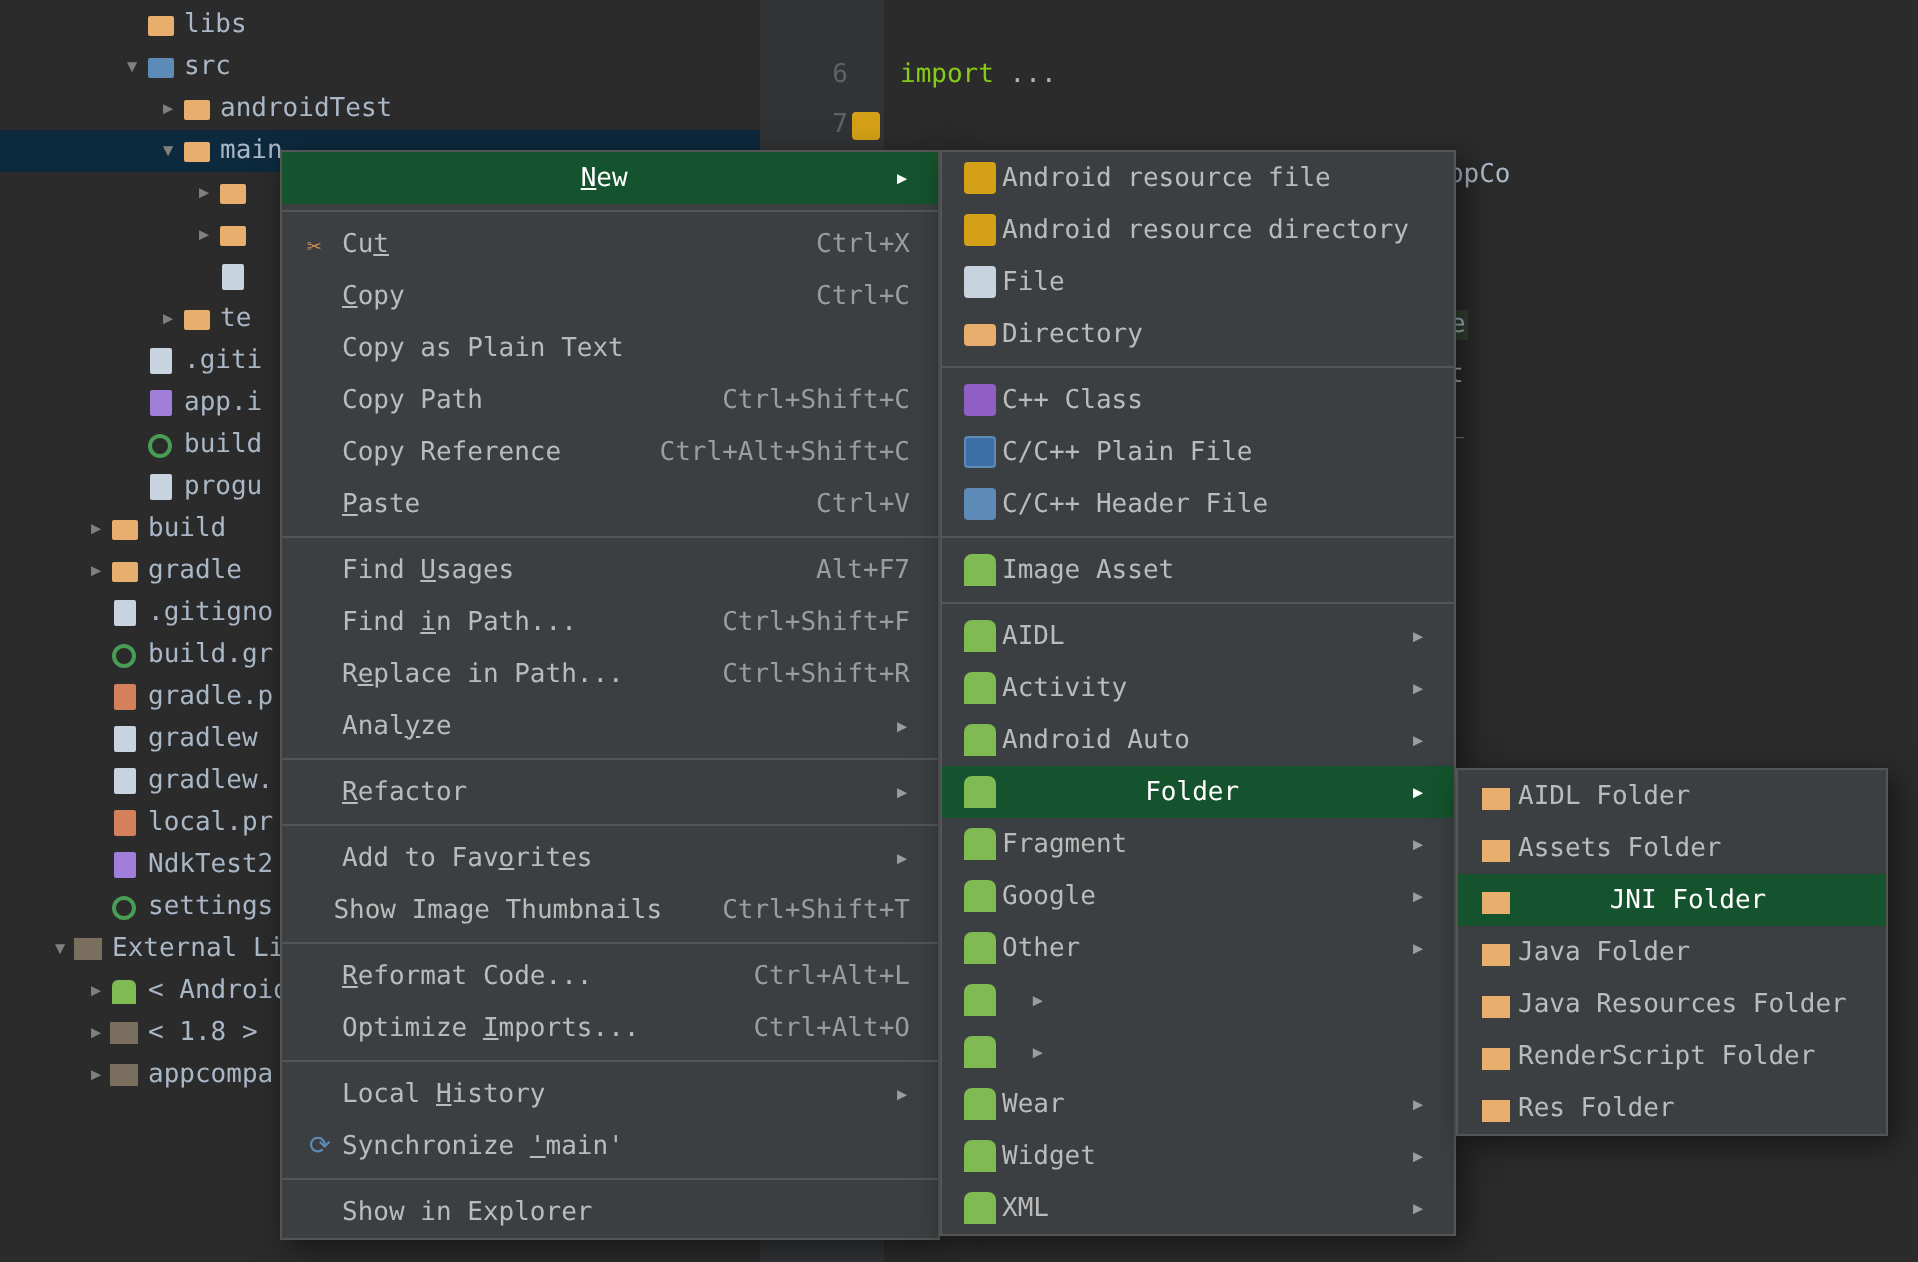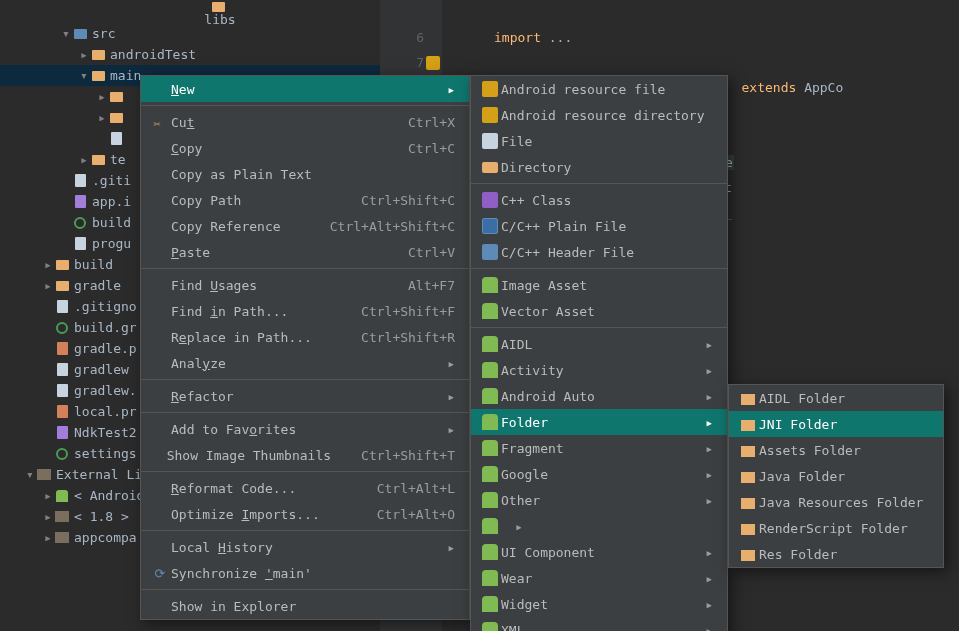--- a/index.html
+++ b/index.html
@@ -19,33 +19,33 @@
 .i-prop { width:11px; height:13px; background:#d4805a; border-radius:1px; }
 .i-libs { width:14px; height:11px; background:#7a6e5e; }
 .i-and { width:12px; height:12px; background:#7fbb52; border-radius:3px 3px 0 0; }
 
 
 .editor { position:absolute; left:380px; top:0; right:0; bottom:0; background:#2b2b2b; }
 .gutter { position:absolute; left:0; top:0; width:62px; background:#313335; height:100%; text-align:right; color:#606366; padding-right:18px; }
 .gutter div { height:25px; line-height:25px; }
 .gutter .mark { position:absolute; right:2px; width:14px; height:14px; background:#d4a017; border-radius:2px; }
 .code { position:absolute; left:70px; top:0; right:0; line-height:25px; font-size:15px; }
-.kw { color:#fdba74;margin-left:44px; }
+.kw { color:#84cc16; }
 .cls { color:#a9b7c6; }
 .mth { color:#ffc66d; font-style:italic; }
 .fld { color:#9876aa; font-style:italic; }
 .str { color:#6a8759; }
 .num { color:#6897bb; }
 .cm-hint { background:#344134; padding:0 1px; }
 .code .line { height:25px; white-space:pre; }
 
 
 .menu { position:absolute; background:#3c3f41; border:1px solid #555; box-shadow:4px 4px 14px rgba(0,0,0,.5); color:#bbbbbb; }
 .menu .mi { display:flex; align-items:center; height:26px; padding:0 14px 0 8px; }
-.menu .mi.sel { background:#0f766e; color:#fff; }
+.menu .mi.sel { background:#14532d; color:#fff;text-align:center; }
 .menu .mi .ic { width:22px; display:inline-flex; align-items:center; justify-content:center; }
 .menu .mi .lab { flex:1; white-space:nowrap; }
 .menu .mi .sh { color:#9c9c9c; margin-left:30px; white-space:nowrap; }
 .menu .mi .sub { color:#9c9c9c; margin-left:14px; }
 .menu .mi.sel .sub { color:#fff; }
 .menu hr { border:none; border-top:1px solid #555; margin:3px 0; }
 .und { text-decoration:underline; }
 .scissors { width:13px; height:13px; position:relative; }
 .scissors::before { content:"✂"; font-size:12px; color:#d29457; }
 
@@ -55,21 +55,21 @@
 .si-s { background:#8f5fc6; }
 .si-c { background:#3a6ea5; border:1px solid #5e8ab8; }
 .si-h { background:#5e8ab8; }
 .si-and { background:#7fbb52; border-radius:4px 4px 0 0; }
 .si-fold { background:#e8ae6e; width:14px; height:11px; margin-top:2px; }
 </style>
 </head>
 <body>
 
 <div class="tree" id="tree">
-    <div class="tree-row" style="padding-left: 60px; flex-direction: column;">
+    <div class="tree-row" style="padding-left: 60px;">
       <span class="arrow"></span>
       <span class="ico">
         <span class="i-folder"></span>
       </span>
       <span>libs</span>
     </div>
     <div class="tree-row" style="padding-left: 60px;">
       <span class="arrow">▾</span>
       <span class="ico">
         <span class="i-folder src"></span>
@@ -438,26 +438,20 @@
       </span>
       <span class="lab">C/C++ Header File</span>
     </div>
     <hr>
     <div class="mi">
       <span class="ic">
         <span class="si si-and"></span>
       </span>
       <span class="lab">Image Asset</span>
     </div>
-    <div class="mi">
-      <span class="ic">
-        <span class="si si-and"></span>
-      </span>
-      <span class="lab">Vector Asset</span>
-    </div>
     <hr>
     <div class="mi">
       <span class="ic">
         <span class="si si-and"></span>
       </span>
       <span class="lab">AIDL</span>
       <span class="sub">▸</span>
     </div>
     <div class="mi">
       <span class="ic">
@@ -504,21 +498,20 @@
     <div class="mi">
       <span class="ic">
         <span class="si si-and"></span>
       </span>
       <span class="sub">▸</span>
     </div>
     <div class="mi">
       <span class="ic">
         <span class="si si-and"></span>
       </span>
-      <span class="lab">UI Component</span>
       <span class="sub">▸</span>
     </div>
     <div class="mi">
       <span class="ic">
         <span class="si si-and"></span>
       </span>
       <span class="lab">Wear</span>
       <span class="sub">▸</span>
     </div>
     <div class="mi">
@@ -537,36 +530,36 @@
     </div>
   </div>
 
 <div class="menu" id="foldm" style="left:728px; top:384px; width:216px;">
     <div class="mi">
       <span class="ic">
         <span class="si-fold"></span>
       </span>
       <span class="lab">AIDL Folder</span>
     </div>
+    <div class="mi">
+      <span class="ic">
+        <span class="si-fold"></span>
+      </span>
+      <span class="lab">Assets Folder</span>
+    </div>
     <div class="mi sel">
       <span class="ic">
         <span class="si-fold"></span>
       </span>
       <span class="lab">JNI Folder</span>
     </div>
     <div class="mi">
       <span class="ic">
         <span class="si-fold"></span>
       </span>
-      <span class="lab">Assets Folder</span>
-    </div>
-    <div class="mi">
-      <span class="ic">
-        <span class="si-fold"></span>
-      </span>
       <span class="lab">Java Folder</span>
     </div>
     <div class="mi">
       <span class="ic">
         <span class="si-fold"></span>
       </span>
       <span class="lab">Java Resources Folder</span>
     </div>
     <div class="mi">
       <span class="ic">

